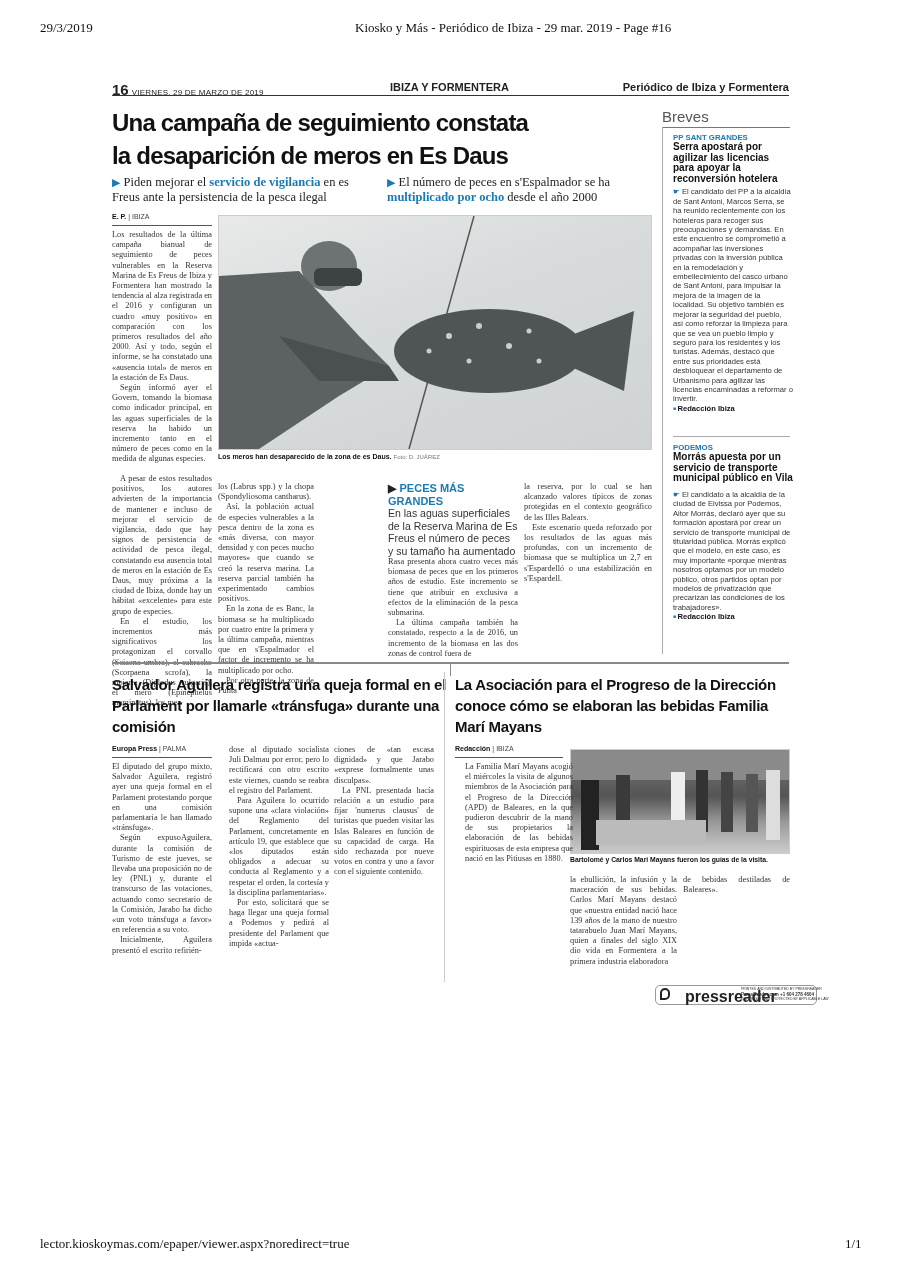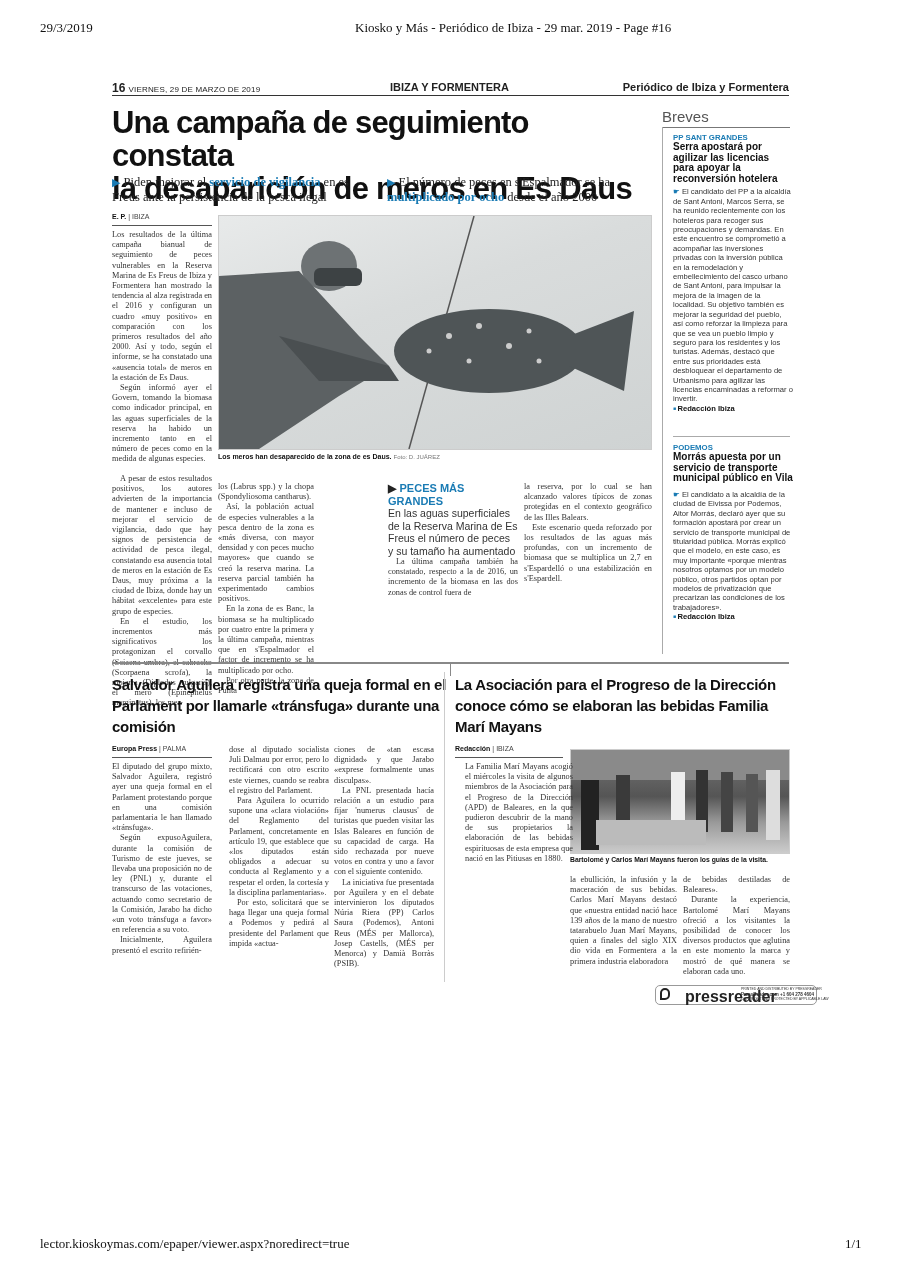--- a/index.html
+++ b/index.html
@@ -1,21 +1,21 @@
 <!DOCTYPE html>
 <html><head>
 <meta charset="utf-8">
 <style>
   html, body { margin:0; padding:0; background:#fff; }
   body { width:900px; height:1272px; position:relative; overflow:hidden; font-family:"Liberation Serif", serif; color:#222; }
   .abs { position:absolute; }
   .print-head { font-family:"Liberation Serif", serif; font-size:13px; color:#111; }
   .hdr { font-family:"Liberation Sans", sans-serif; font-size:11px; }
   .rule { background:#333; height:1px; }
-  .h1 { font-family:"Liberation Sans", sans-serif; font-weight:bold; font-size:31px; line-height:33px; letter-spacing:-0.8px; color:#111; }
+  .h1 { font-family:"Liberation Sans", sans-serif; font-weight:bold; font-size:24px; line-height:33px; letter-spacing:-0.8px; color:#111; }
   .h2 { font-family:"Liberation Sans", sans-serif; font-weight:bold; font-size:15px; line-height:21px; letter-spacing:-0.3px; color:#111; }
   .sub { font-family:Liberation Serif, serif; font-size:12.5px; line-height:15px; color:#222; }
   .sub .hl { color:#1a7bb4; font-weight:bold; }
   .tri { color:#1a7bb4; font-size:11px; }
   .byline { font-family:"Liberation Sans", sans-serif; font-size:7px; color:#444; }
   .byline b { color:#111; }
   .col { font-family:"Liberation Serif", serif; font-size:8.3px; line-height:10.2px; color:#333; text-align:justify; hyphens:auto; }
   .col p { margin:0; text-indent:8px; }
   .col p.first { text-indent:0; }
   .brevecol { font-family:"Liberation Sans", sans-serif; font-size:7.6px; line-height:9.4px; color:#333; }
@@ -30,21 +30,21 @@
   .pull .ptitle { color:#1a7bb4; font-weight:bold; font-size:11px; }
   .pull .ptext { font-size:10.5px; line-height:12.5px; color:#333; }
 </style>
 </head>
 <body>
 
 <div class="abs print-head" style="left:40px;top:20px;">29/3/2019</div>
 <div class="abs print-head" style="left:355px;top:20px;">Kiosko y Más - Periódico de Ibiza - 29 mar. 2019 - Page #16</div>
 
 <div class="abs hdr" style="left:112px;top:81px;width:677px;height:14px;">
-  <span style="font-weight:bold;font-size:12px;">16</span>
+  <span style="font-weight:bold;font-size:15px;">16</span>
   <span style="font-size:8px;text-transform:uppercase;letter-spacing:0.2px;">Viernes, 29 de marzo de 2019</span>
   <span class="abs" style="left:278px;top:0;font-weight:bold;font-size:11px;">IBIZA Y FORMENTERA</span>
   <span class="abs" style="right:0;top:0;font-weight:bold;font-size:11px;">Periódico de Ibiza y Formentera</span>
 </div>
 <div class="abs rule" style="left:112px;top:95px;width:677px;"></div>
 
 <div class="abs h1" style="left:112px;top:106px;width:545px;">
   <div>Una campaña de seguimiento constata</div>
   <div>la desaparición de meros en Es Daus</div>
 </div>
@@ -101,20 +101,21 @@
   <p>En la zona de es Banc, la biomasa se ha multiplicado por cuatro entre la primera y la última campaña, mientras que en s'Espalmador el factor de incremento se ha multiplicado por ocho.</p>
   <p>Por otra parte, la zona de Punta</p>
 </div>
 
 <div class="abs pull" style="left:388px;top:482px;width:130px;">
   <div class="ptitle"><span style="color:#222;">▶</span> <span>PECES MÁS GRANDES</span></div>
   <div class="ptext">En las aguas superficiales de la Reserva Marina de Es Freus el número de peces y su tamaño ha aumentado</div>
 </div>
 
 <div class="abs col" style="left:388px;top:557px;width:130px;">
+  <p class="first">Rasa presenta ahora cuatro veces más biomasa de peces que en los primeros años de estudio. Este incremento se tiene que atribuir en exclusiva a efectos de la eliminación de la pesca submarina.</p>
   <p>La última campaña también ha constatado, respecto a la de 2016, un incremento de la biomasa en las dos zonas de control fuera de</p>
 </div>
 
 <div class="abs col" style="left:524px;top:482px;width:128px;">
   <p class="first">la reserva, por lo cual se han alcanzado valores típicos de zonas protegidas en el contexto geográfico de las Illes Balears.</p>
   <p>Este escenario queda reforzado por los resultados de las aguas más profundas, con un incremento de biomasa que se multiplica un 2,7 en s'Espardelló o una estabilización en s'Espardell.</p>
 </div>
 
 <div class="abs" style="left:662px;top:108px;font-family:'Liberation Sans',sans-serif;font-size:15px;color:#555;">Breves</div>
 <div class="abs" style="left:662px;top:127px;width:128px;height:1px;background:#777;"></div>
@@ -150,21 +151,20 @@
   <p>Inicialmente, Aguilera presentó el escrito refirién-</p>
 </div>
 <div class="abs col" style="left:229px;top:745px;width:100px;">
   <p class="first">dose al diputado socialista Juli Dalmau por error, pero lo rectificará con otro escrito este viernes, cuando se reabra el registro del Parlament.</p>
   <p>Para Aguilera lo ocurrido supone una «clara violación» del Reglamento del Parlament, concretamente en artículo 19, que establece que «los diputados están obligados a adecuar su conducta al Reglamento y a respetar el orden, la cortesía y la disciplina parlamentarias».</p>
   <p>Por esto, solicitará que se haga llegar una queja formal a Podemos y pedirá al presidente del Parlament que impida «actua-</p>
 </div>
 <div class="abs col" style="left:334px;top:745px;width:100px;">
   <p class="first">ciones de «tan escasa dignidad» y que Jarabo «exprese formalmente unas disculpas».</p>
   <p>La PNL presentada hacía relación a un estudio para fijar 'numerus clausus' de turistas que pueden visitar las Islas Baleares en función de su capacidad de carga. Ha sido rechazada por nueve votos en contra y uno a favor con el siguiente contenido.</p>
-  <p>La iniciativa fue presentada por Aguilera y en el debate intervinieron los diputados Núria Riera (PP) Carlos Saura (Podemos), Antoni Reus (MÉS per Mallorca), Josep Castells, (MÉS per Menorca) y Damià Borràs (PSIB).</p>
 </div>
 <div class="abs" style="left:444px;top:672px;width:1px;height:310px;background:#ccc;"></div>
 
 <div class="abs h2" style="left:455px;top:674px;width:340px;">La Asociación para el Progreso de la Dirección conoce cómo se elaboran las bebidas Familia Marí Mayans</div>
 <div class="abs byline" style="left:455px;top:745px;">
   <b>Redacción</b> | <span>IBIZA</span>
 </div>
 <div class="abs rule" style="left:455px;top:757px;width:108px;background:#555;"></div>
 
 <div class="abs photo" style="left:570px;top:749px;width:218px;height:103px;background:linear-gradient(180deg,#777 0%,#555 45%,#999 70%,#ccc 100%);">
@@ -185,21 +185,20 @@
 </div>
 
 <div class="abs col" style="left:455px;top:762px;width:108px;margin-left:10px;">
   <p class="first">La Familia Marí Mayans acogió el miércoles la visita de algunos miembros de la Asociación para el Progreso de la Dirección (APD) de Baleares, en la que pudieron descubrir de la mano de sus propietarios la elaboración de las bebidas espirituosas de esta empresa que nació en las Pitiusas en 1880.</p>
 </div>
 <div class="abs col" style="left:570px;top:875px;width:107px;">
   <p class="first">la ebullición, la infusión y la maceración de sus bebidas. Carlos Marí Mayans destacó que «nuestra entidad nació hace 139 años de la mano de nuestro tatarabuelo Juan Marí Mayans, quien a finales del siglo XIX dio vida en Formentera a la primera industria elaboradora</p>
 </div>
 <div class="abs col" style="left:683px;top:875px;width:107px;">
   <p class="first">de bebidas destiladas de Baleares».</p>
-  <p>Durante la experiencia, Bartolomé Marí Mayans ofreció a los visitantes la posibilidad de conocer los diversos productos que aglutina en este momento la marca y mostró de qué manera se elaboran cada uno.</p>
 </div>
 
 <div class="abs" style="left:655px;top:985px;width:160px;height:18px;border:1px solid #999;border-radius:5px;background:#fff;font-family:'Liberation Sans',sans-serif;">
   <span class="abs" style="left:4px;top:2px;width:10px;height:12px;border:2px solid #222;border-radius:6px 6px 6px 0;box-sizing:border-box;"></span>
   <span class="abs" style="left:17px;top:2px;font-size:16px;font-weight:bold;color:#222;margin-left:12px;">pressreader</span>
   <div class="abs" style="left:85px;top:1px;font-size:3.5px;line-height:5px;color:#333;white-space:nowrap;">
     <div>PRINTED AND DISTRIBUTED BY PRESSREADER</div>
     <div style="font-size:4.5px;font-weight:bold;">PressReader.com +1 604 278 4604</div>
     <div>COPYRIGHT AND PROTECTED BY APPLICABLE LAW</div>
   </div>

